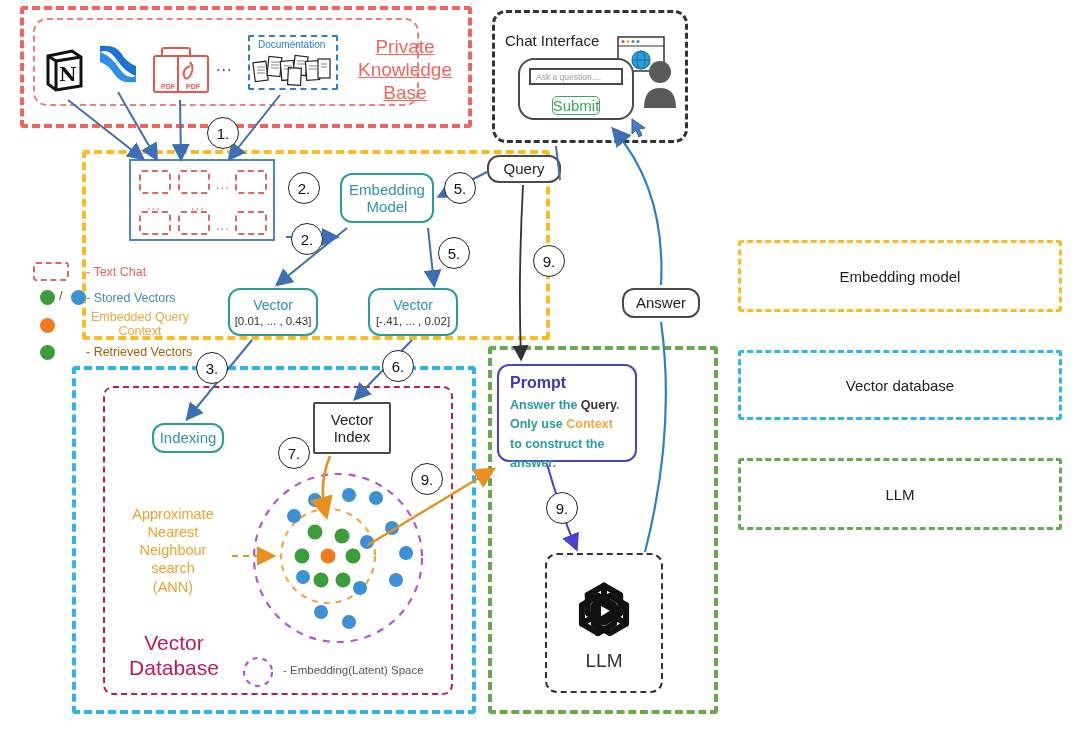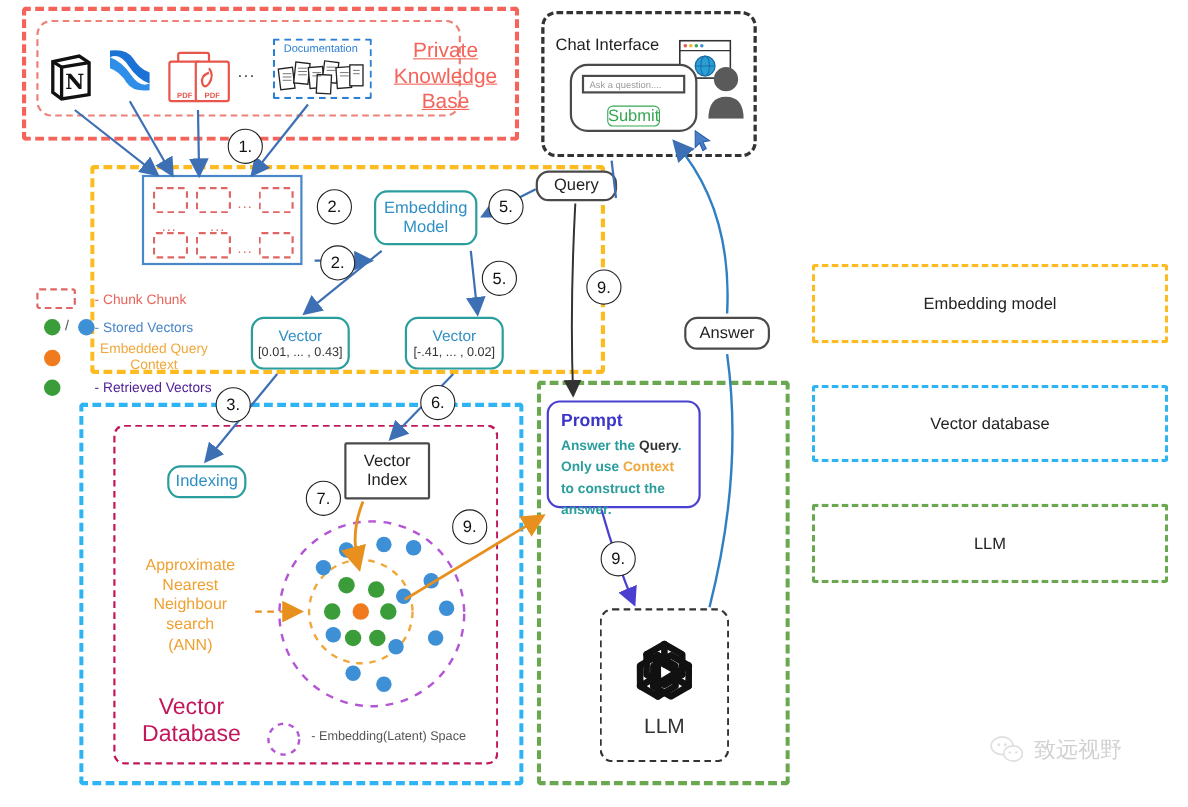--- a/index.html
+++ b/index.html
@@ -176,35 +176,35 @@
     <div class="chunk" style="left:104px;top:9px;width:32px;height:24px;"></div>
     <span class="ell" style="left:16px;top:37px;">...</span>
     <span class="ell" style="left:60px;top:37px;">...</span>
     <div class="chunk" style="left:8px;top:50px;width:32px;height:24px;"></div>
     <div class="chunk" style="left:47px;top:50px;width:32px;height:24px;"></div>
     <span class="ell" style="left:85px;top:57px;">...</span>
     <div class="chunk" style="left:104px;top:50px;width:32px;height:24px;"></div>
   </div>
 
   <div class="chunk" style="left:33px;top:262px;width:36px;height:19px;"></div>
-  <span class="ilegend" style="left:86px;top:265px;color:#e8655c;">- Chunk Chunk</span>
+  <span class="ilegend" style="left:86px;top:265px;color:#e8655c;">- Text Chat</span>
 
   <span class="dot abs" style="left:40px;top:290px;background:#3a9d3a;"></span>
   <span class="abs" style="left:59px;top:288px;color:#555;font-size:13px;">/</span>
   <span class="dot abs" style="left:71px;top:290px;background:#3d8fd6;"></span>
   <span class="ilegend" style="left:86px;top:291px;color:#4a86c8;">- Stored Vectors</span>
 
   <span class="dot abs" style="left:40px;top:318px;background:#f07b1e;"></span>
   <div class="ilegend" style="left:80px;top:310px;color:#f0a83c;text-align:center;width:120px;">
     <div>Embedded Query</div>
     <div>Context</div>
   </div>
 
   <span class="dot abs" style="left:40px;top:345px;background:#3a9d3a;"></span>
-  <span class="ilegend" style="left:86px;top:345px;color:#4c1d95;">- Retrieved Vectors</span>
+  <span class="ilegend" style="left:86px;top:345px;color:#a16207;">- Retrieved Vectors</span>
 
   <div class="node teal-node" style="left:340px;top:173px;width:94px;height:50px;">
     <span class="lbl">Embedding</span>
     <span class="lbl">Model</span>
   </div>
 
   <div class="node gray-node" style="left:487px;top:155px;width:74px;height:28px;">
     <span class="lbl">Query</span>
   </div>
 
@@ -384,25 +384,14 @@
   <div class="legendbox lg-yellow" style="left:738px;top:240px;width:324px;height:72px;">
     <span>Embedding model</span>
   </div>
   <div class="legendbox lg-blue" style="left:738px;top:350px;width:324px;height:70px;">
     <span>Vector database</span>
   </div>
   <div class="legendbox lg-green" style="left:738px;top:458px;width:324px;height:72px;">
     <span>LLM</span>
   </div>
 
-  <div class="wm" style="left:900px;top:668px;">
-    <svg width="32" height="26" viewBox="0 0 32 26">
-      <ellipse cx="11" cy="9" rx="10" ry="8" fill="none" stroke="#bbb" stroke-width="1.6"></ellipse>
-      <circle cx="8" cy="8" r="1.3" fill="#bbb"></circle>
-        <circle cx="14" cy="8" r="1.3" fill="#bbb"></circle>
-      <ellipse cx="21" cy="16" rx="8.5" ry="7" fill="#fff" stroke="#bbb" stroke-width="1.6"></ellipse>
-      <circle cx="18" cy="15" r="1.1" fill="#bbb"></circle>
-        <circle cx="24" cy="15" r="1.1" fill="#bbb"></circle>
-    </svg>
-    <span class="wm-text">致远视野</span>
-  </div>
 
 </div>
 
 </body></html>

